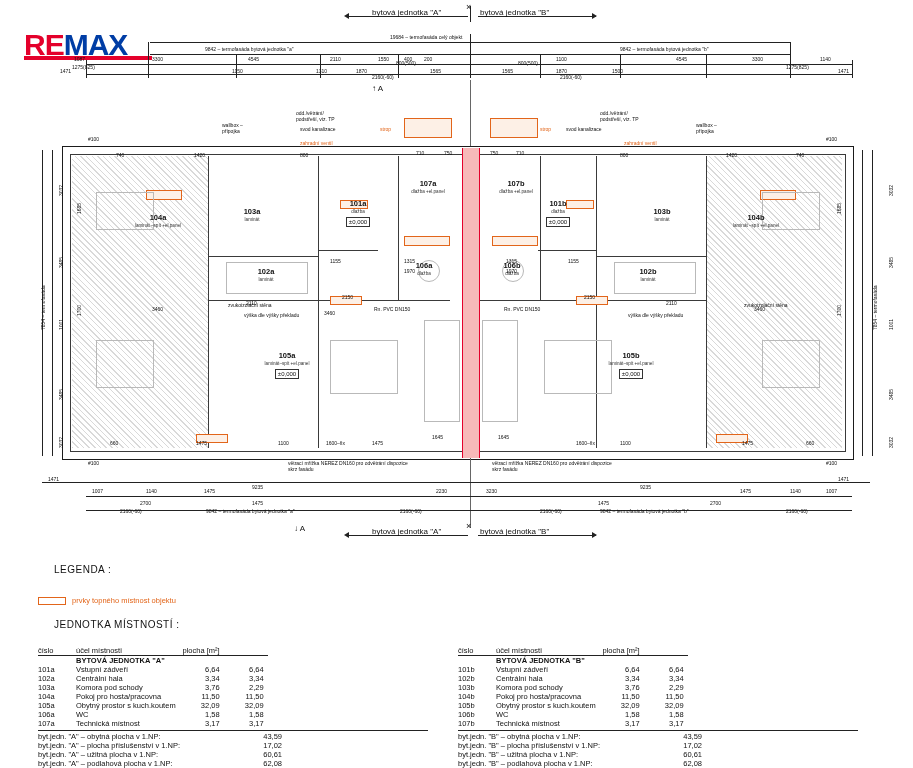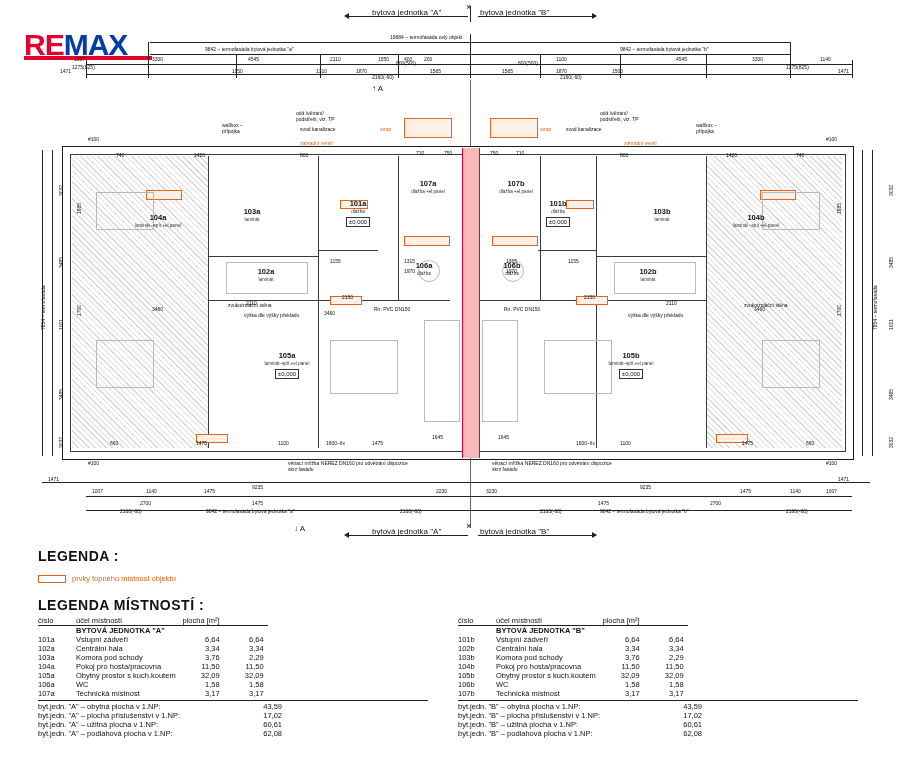--- a/index.html
+++ b/index.html
@@ -36,21 +36,21 @@
   .lvl{display:inline-block;border:1px solid #333;padding:0 2px;font-size:6px;margin-top:1px;}
 
   .arrowrow{position:absolute;font-size:8px;white-space:nowrap;}
   .arrowline{position:absolute;height:1px;background:#222;}
   .arrowhead{position:absolute;width:0;height:0;border-top:3px solid transparent;border-bottom:3px solid transparent;}
   .ah-l{border-right:5px solid #222;}
   .ah-r{border-left:5px solid #222;}
 
   
   .legend{position:absolute;left:38px;top:548px;width:840px;}
-  .legend h3{font-size:14px;margin:0;font-weight:bold;letter-spacing:.5px;}
+  .legend h3{font-size:10px;margin:16px;font-weight:normal;letter-spacing:.5px;}
   .legend-sym{display:inline-block;width:26px;height:6px;border:1px solid #e2651a;background:#fff;vertical-align:middle;margin-right:6px;}
   .legend-note{font-size:7.5px;color:#e2651a;vertical-align:middle;}
 
   table.rooms{border-collapse:collapse;font-size:7.5px;}
   table.rooms td{padding:0 4px 0 0;vertical-align:top;white-space:nowrap;}
   table.rooms td.code{width:34px;}
   table.rooms td.num{text-align:right;width:40px;}
   .hdr td{border-bottom:1px solid #222;padding-bottom:1px;}
   .unit-title{font-weight:bold;font-size:7.5px;}
 </style>
@@ -371,21 +371,21 @@
   <div class="arrowhead ah-r" style="left:592px;top:532px;"></div>
   <div class="arrowrow" style="left:480px;top:527px;">bytová jednotka "B"</div>
   <div class="txt" style="left:466px;top:523px;font-size:9px;">×</div>
 
   <div class="legend">
     <h3>LEGENDA :</h3>
     <div style="margin-top:5px;">
       <span class="legend-sym"></span><span class="legend-note">prvky topného místnost objektu</span>
     </div>
 
-    <h3 style="margin-top:10px;">LEGENDA MÍSTNOSTÍ :</h3>
+    <h3 style="margin-top:10px;">JEDNOTKA MÍSTNOSTÍ :</h3>
 
     <div style="display:flex;gap:30px;margin-top:3px;">
 
       <div style="width:390px;">
         <table class="rooms">
           <tbody>
               <tr class="hdr">
             <td class="code">číslo</td>
             <td>účel místnosti</td>
             <td class="num">plocha [m²]</td>

